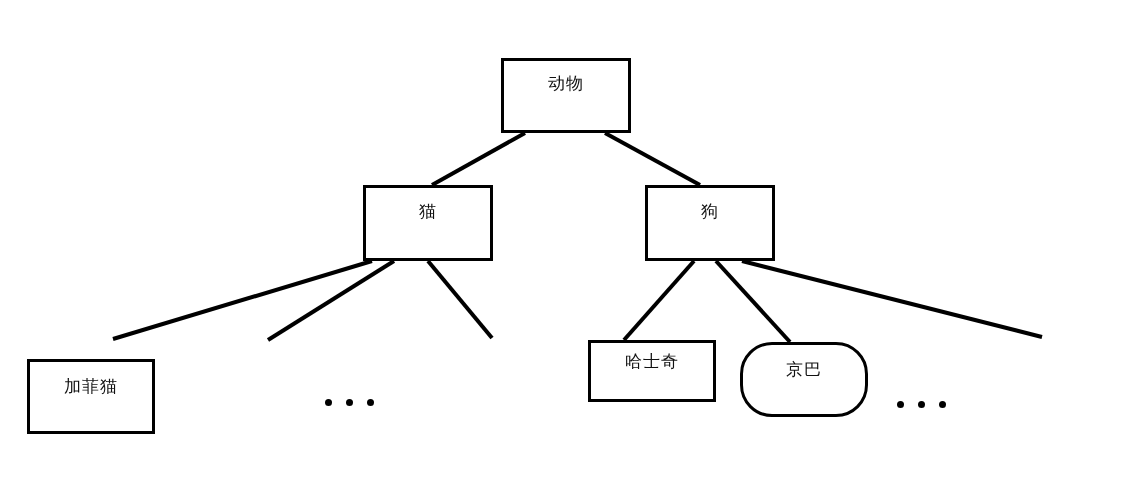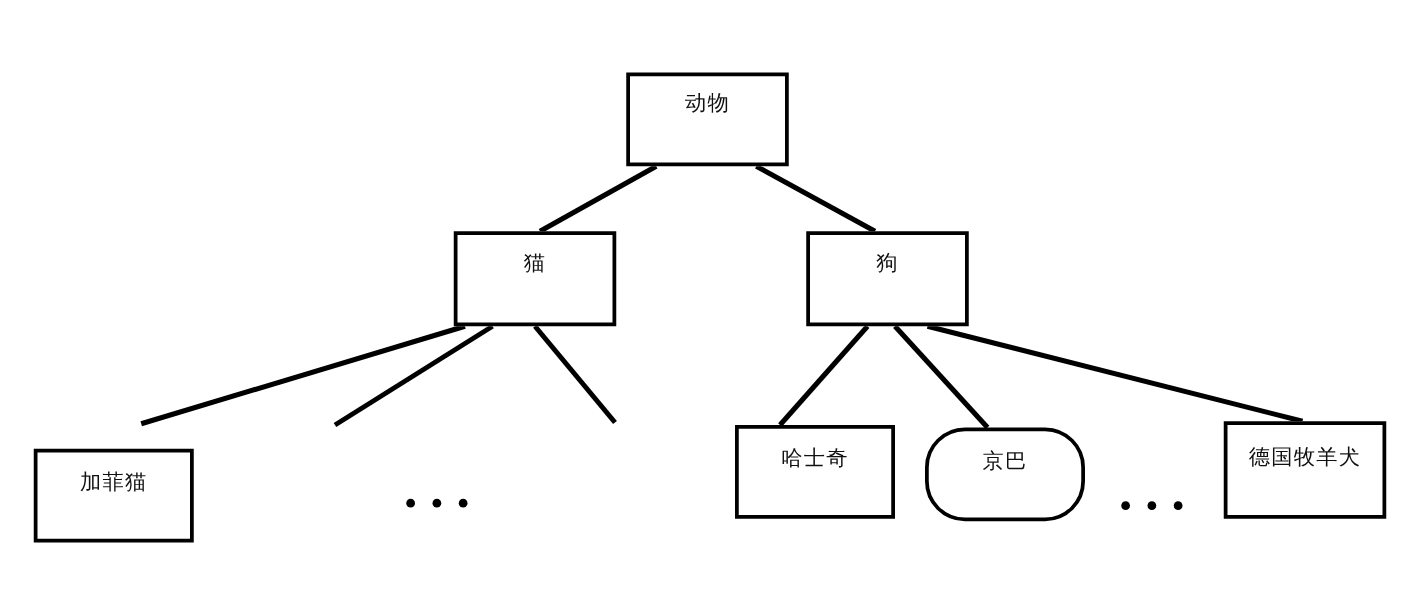--- a/index.html
+++ b/index.html
@@ -108,31 +108,28 @@
   </div>
 
 
   <div class="ellipsis" style="left:325px; top:399px;">
     <span class="dot"></span>
     <span class="dot"></span>
     <span class="dot"></span>
   </div>
 
 
-  <div class="node node-leaf" style="left:588px; top:340px; width:128px; height:75px;">
+  <div class="node node-leaf" style="left:588px; top:340px; width:128px; height:62px;">
     <span class="node-label">哈士奇</span>
   </div>
 
   <div class="node node-leaf" style="left:740px; top:342px; width:128px; height:75px;border-radius:32px;">
     <span class="node-label">京巴</span>
   </div>
 
   <div class="ellipsis" style="left:897px; top:401px;">
     <span class="dot"></span>
     <span class="dot"></span>
     <span class="dot"></span>
   </div>
 
-  <div class="node node-leaf" style="left:979px; top:337px; width:130px; height:78px;">
-    <span class="node-label">德国牧羊犬</span>
-  </div>
 
 </div>
 
 </body></html>

